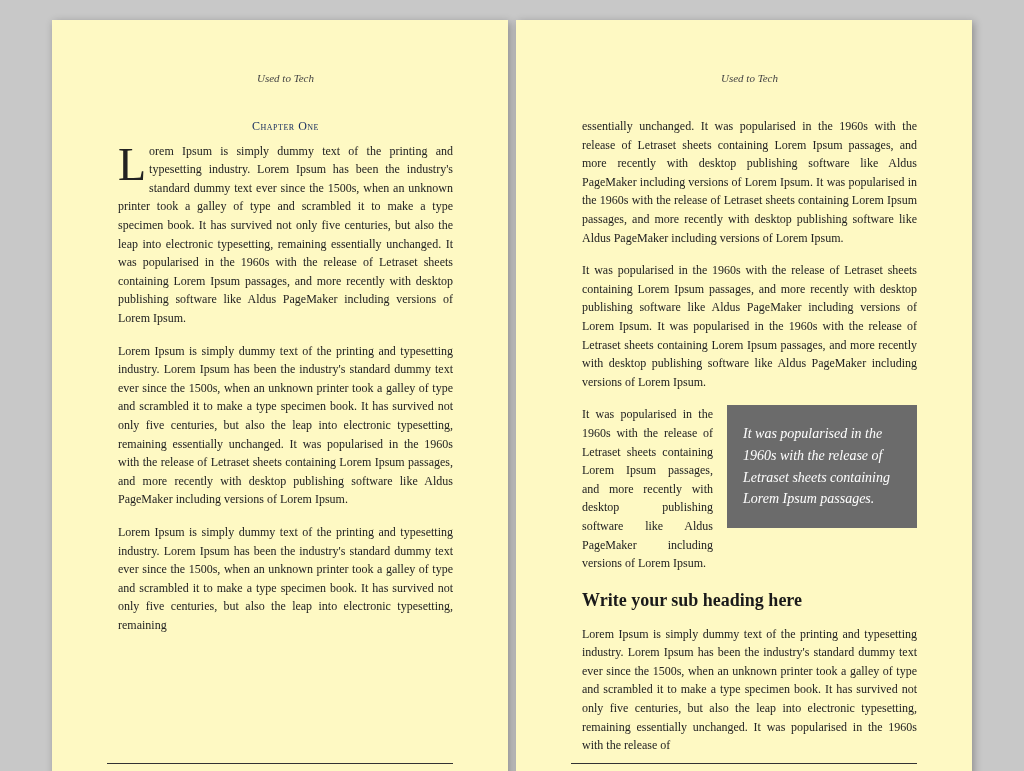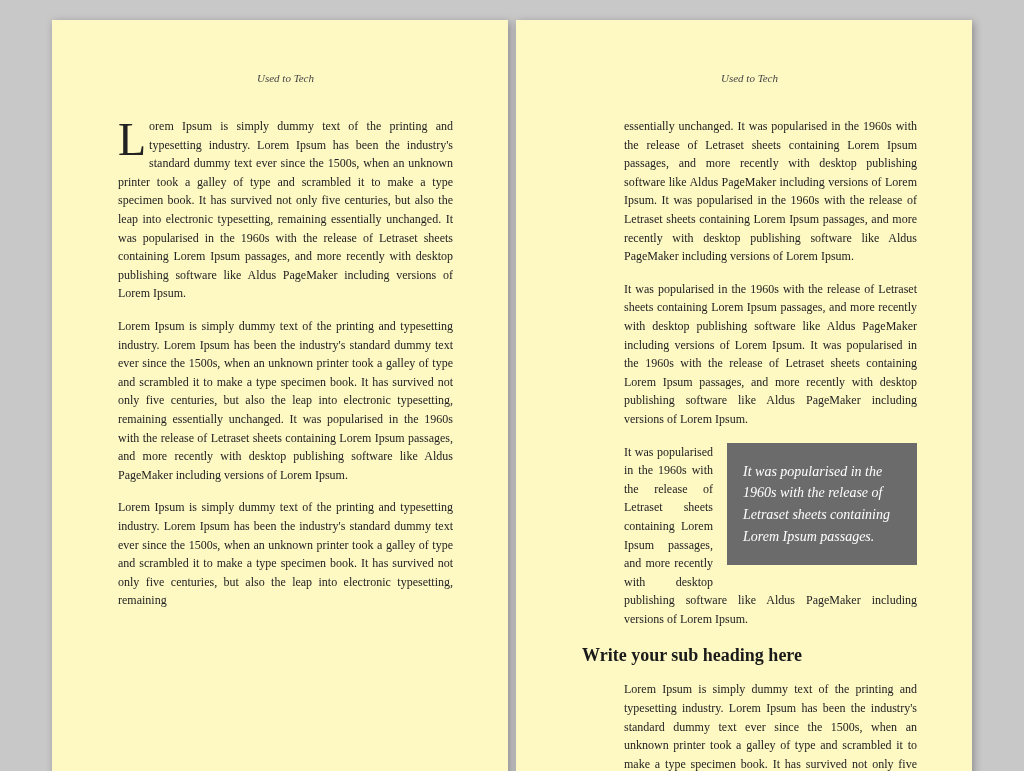--- a/index.html
+++ b/index.html
@@ -91,21 +91,20 @@
     .body-para {
       margin-bottom: 14px;
       text-align: justify;
       font-size: 12px;
       line-height: 1.55;
     }
 
     
     .right-page .body-para {
       margin-bottom: 14px;
-      margin-left: 42px;
     }
 
     .pullquote {
       float: right;
       width: 190px;
       background: #6b6b6b;
       color: #fff;
       padding: 18px 16px;
       margin: 0 0 12px 14px;
       font-style: italic;
@@ -129,20 +128,21 @@
     }
   </style>
 </head>
 <body>
 
 <div class="book-spread">
 
   <div class="page left-page">
     <div class="page-header">Used to Tech</div>
 
+    <div class="chapter-label">Chapter One</div>
 
     <div class="drop-cap-para body-para">
       <span class="drop-cap">L</span>
       <span>orem Ipsum is simply dummy text of the printing and typesetting industry. Lorem Ipsum has been the industry's standard dummy text ever since the 1500s, when an unknown printer took a galley of type and scrambled it to make a type specimen book. It has survived not only five centuries, but also the leap into electronic typesetting, remaining essentially unchanged. It was popularised in the 1960s with the release of Letraset sheets containing Lorem Ipsum passages, and more recently with desktop publishing software like Aldus PageMaker including versions of Lorem Ipsum.</span>
     </div>
 
     <div class="body-para">Lorem Ipsum is simply dummy text of the printing and typesetting industry. Lorem Ipsum has been the industry's standard dummy text ever since the 1500s, when an unknown printer took a galley of type and scrambled it to make a type specimen book. It has survived not only five centuries, but also the leap into electronic typesetting, remaining essentially unchanged. It was popularised in the 1960s with the release of Letraset sheets containing Lorem Ipsum passages, and more recently with desktop publishing software like Aldus PageMaker including versions of Lorem Ipsum.</div>
     <div class="body-para">Lorem Ipsum is simply dummy text of the printing and typesetting industry. Lorem Ipsum has been the industry's standard dummy text ever since the 1500s, when an unknown printer took a galley of type and scrambled it to make a type specimen book. It has survived not only five centuries, but also the leap into electronic typesetting, remaining</div>
 
     <div class="page-footer">

